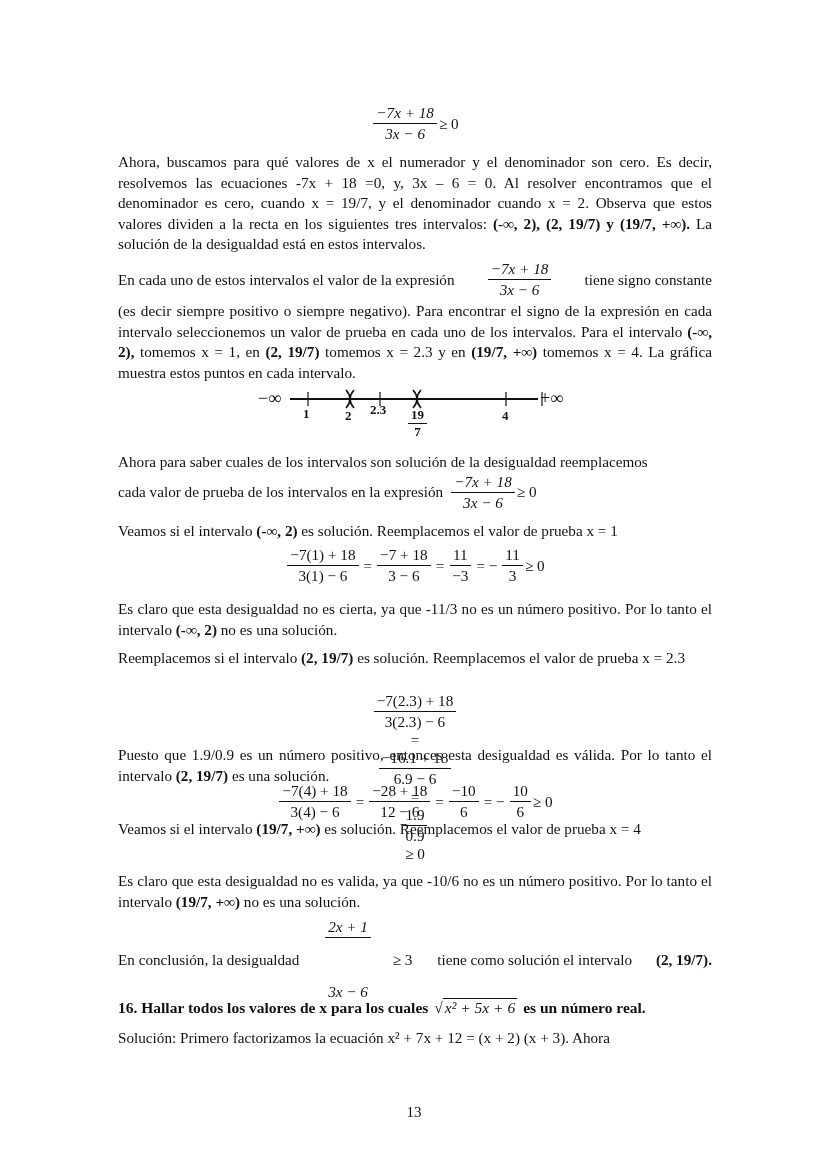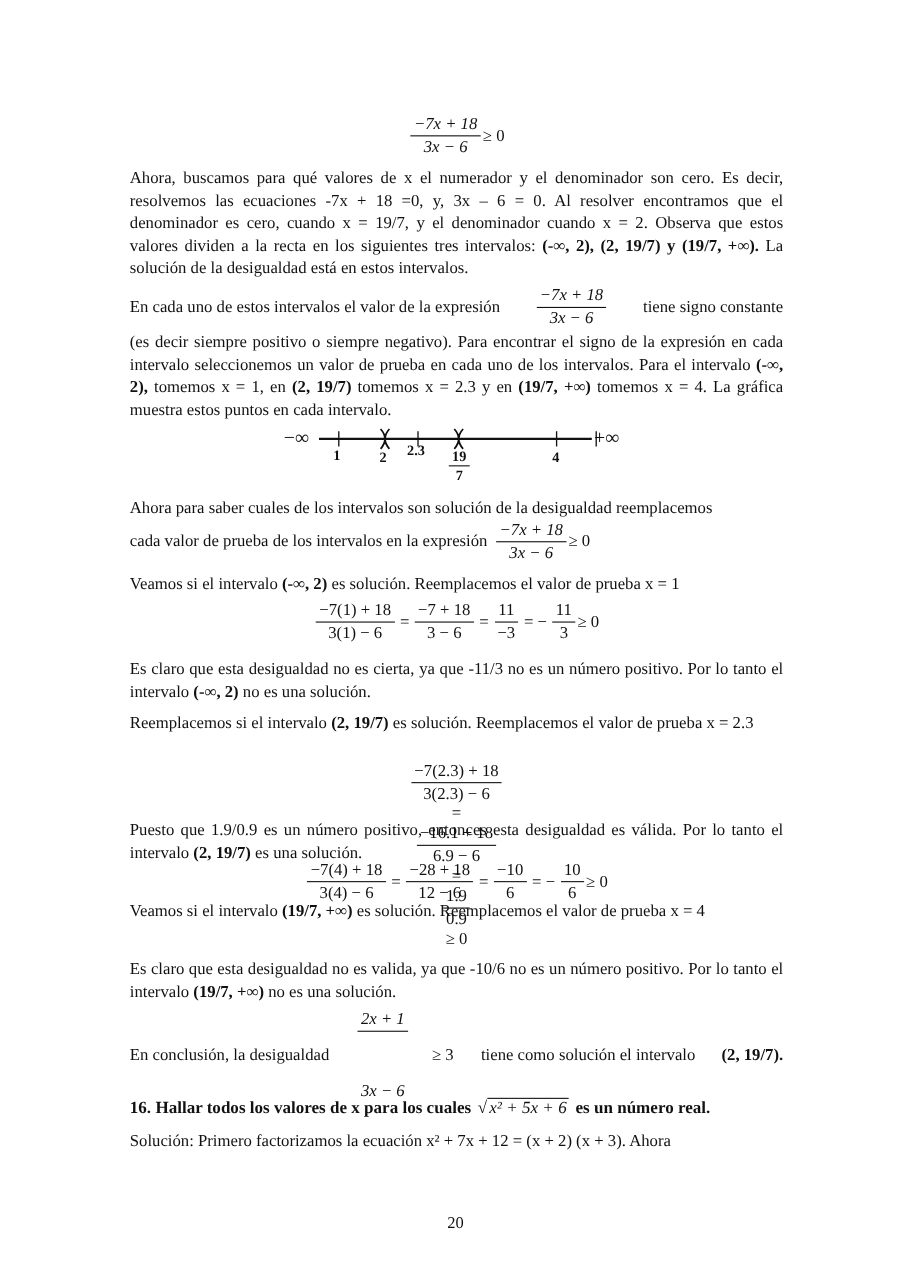--- a/index.html
+++ b/index.html
@@ -171,13 +171,13 @@
   </div>
 
   <div class="abs b" style="top:998px; width:594px; display:flex; align-items:flex-end; font-size:15.5px;">
     <span>16.  Hallar todos los valores de x para los cuales</span>
     <span class="sqrt" style="margin:0 6px;">√<span class="rad it">x² + 5x + 6</span></span>
     <span>es un número real.</span>
   </div>
   <p class="p abs" style="top:1028px; width:594px;">Solución: Primero factorizamos la ecuación x² + 7x + 12 = (x + 2) (x + 3). Ahora</p>
 </div>
 
-<div class="pagenum">20</div>
+<div class="pagenum">13</div>
 
 </body></html>

